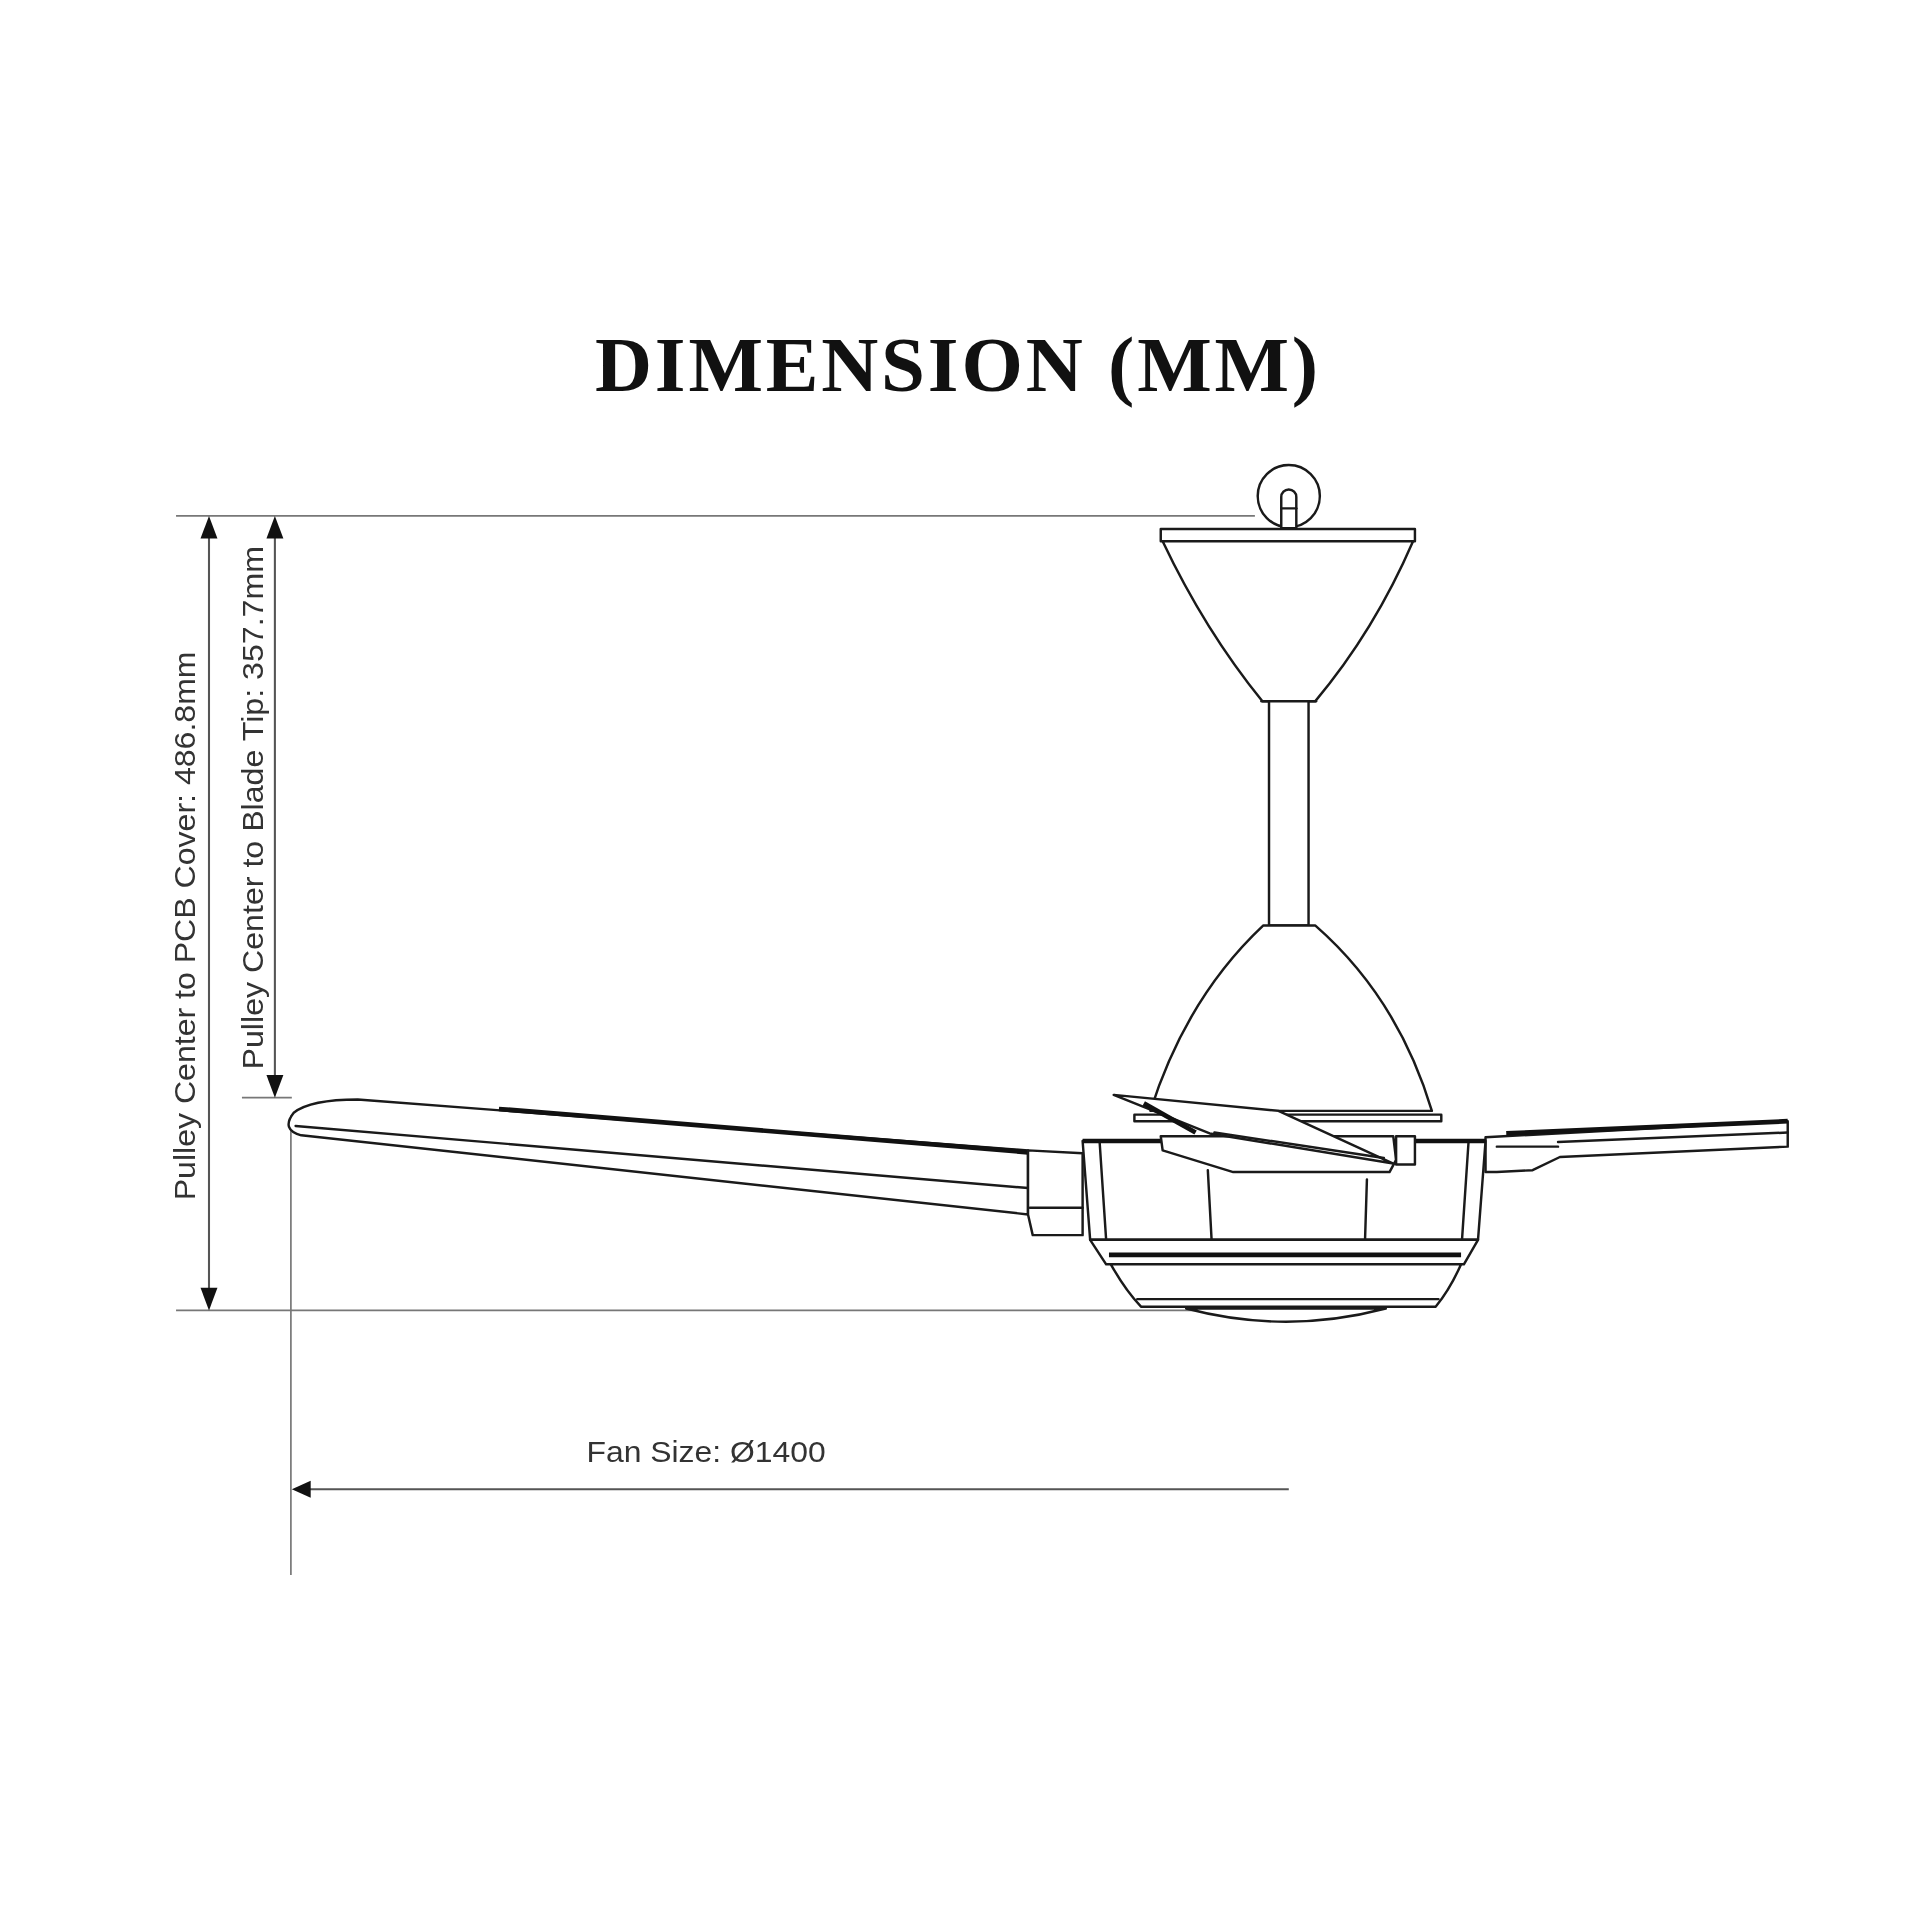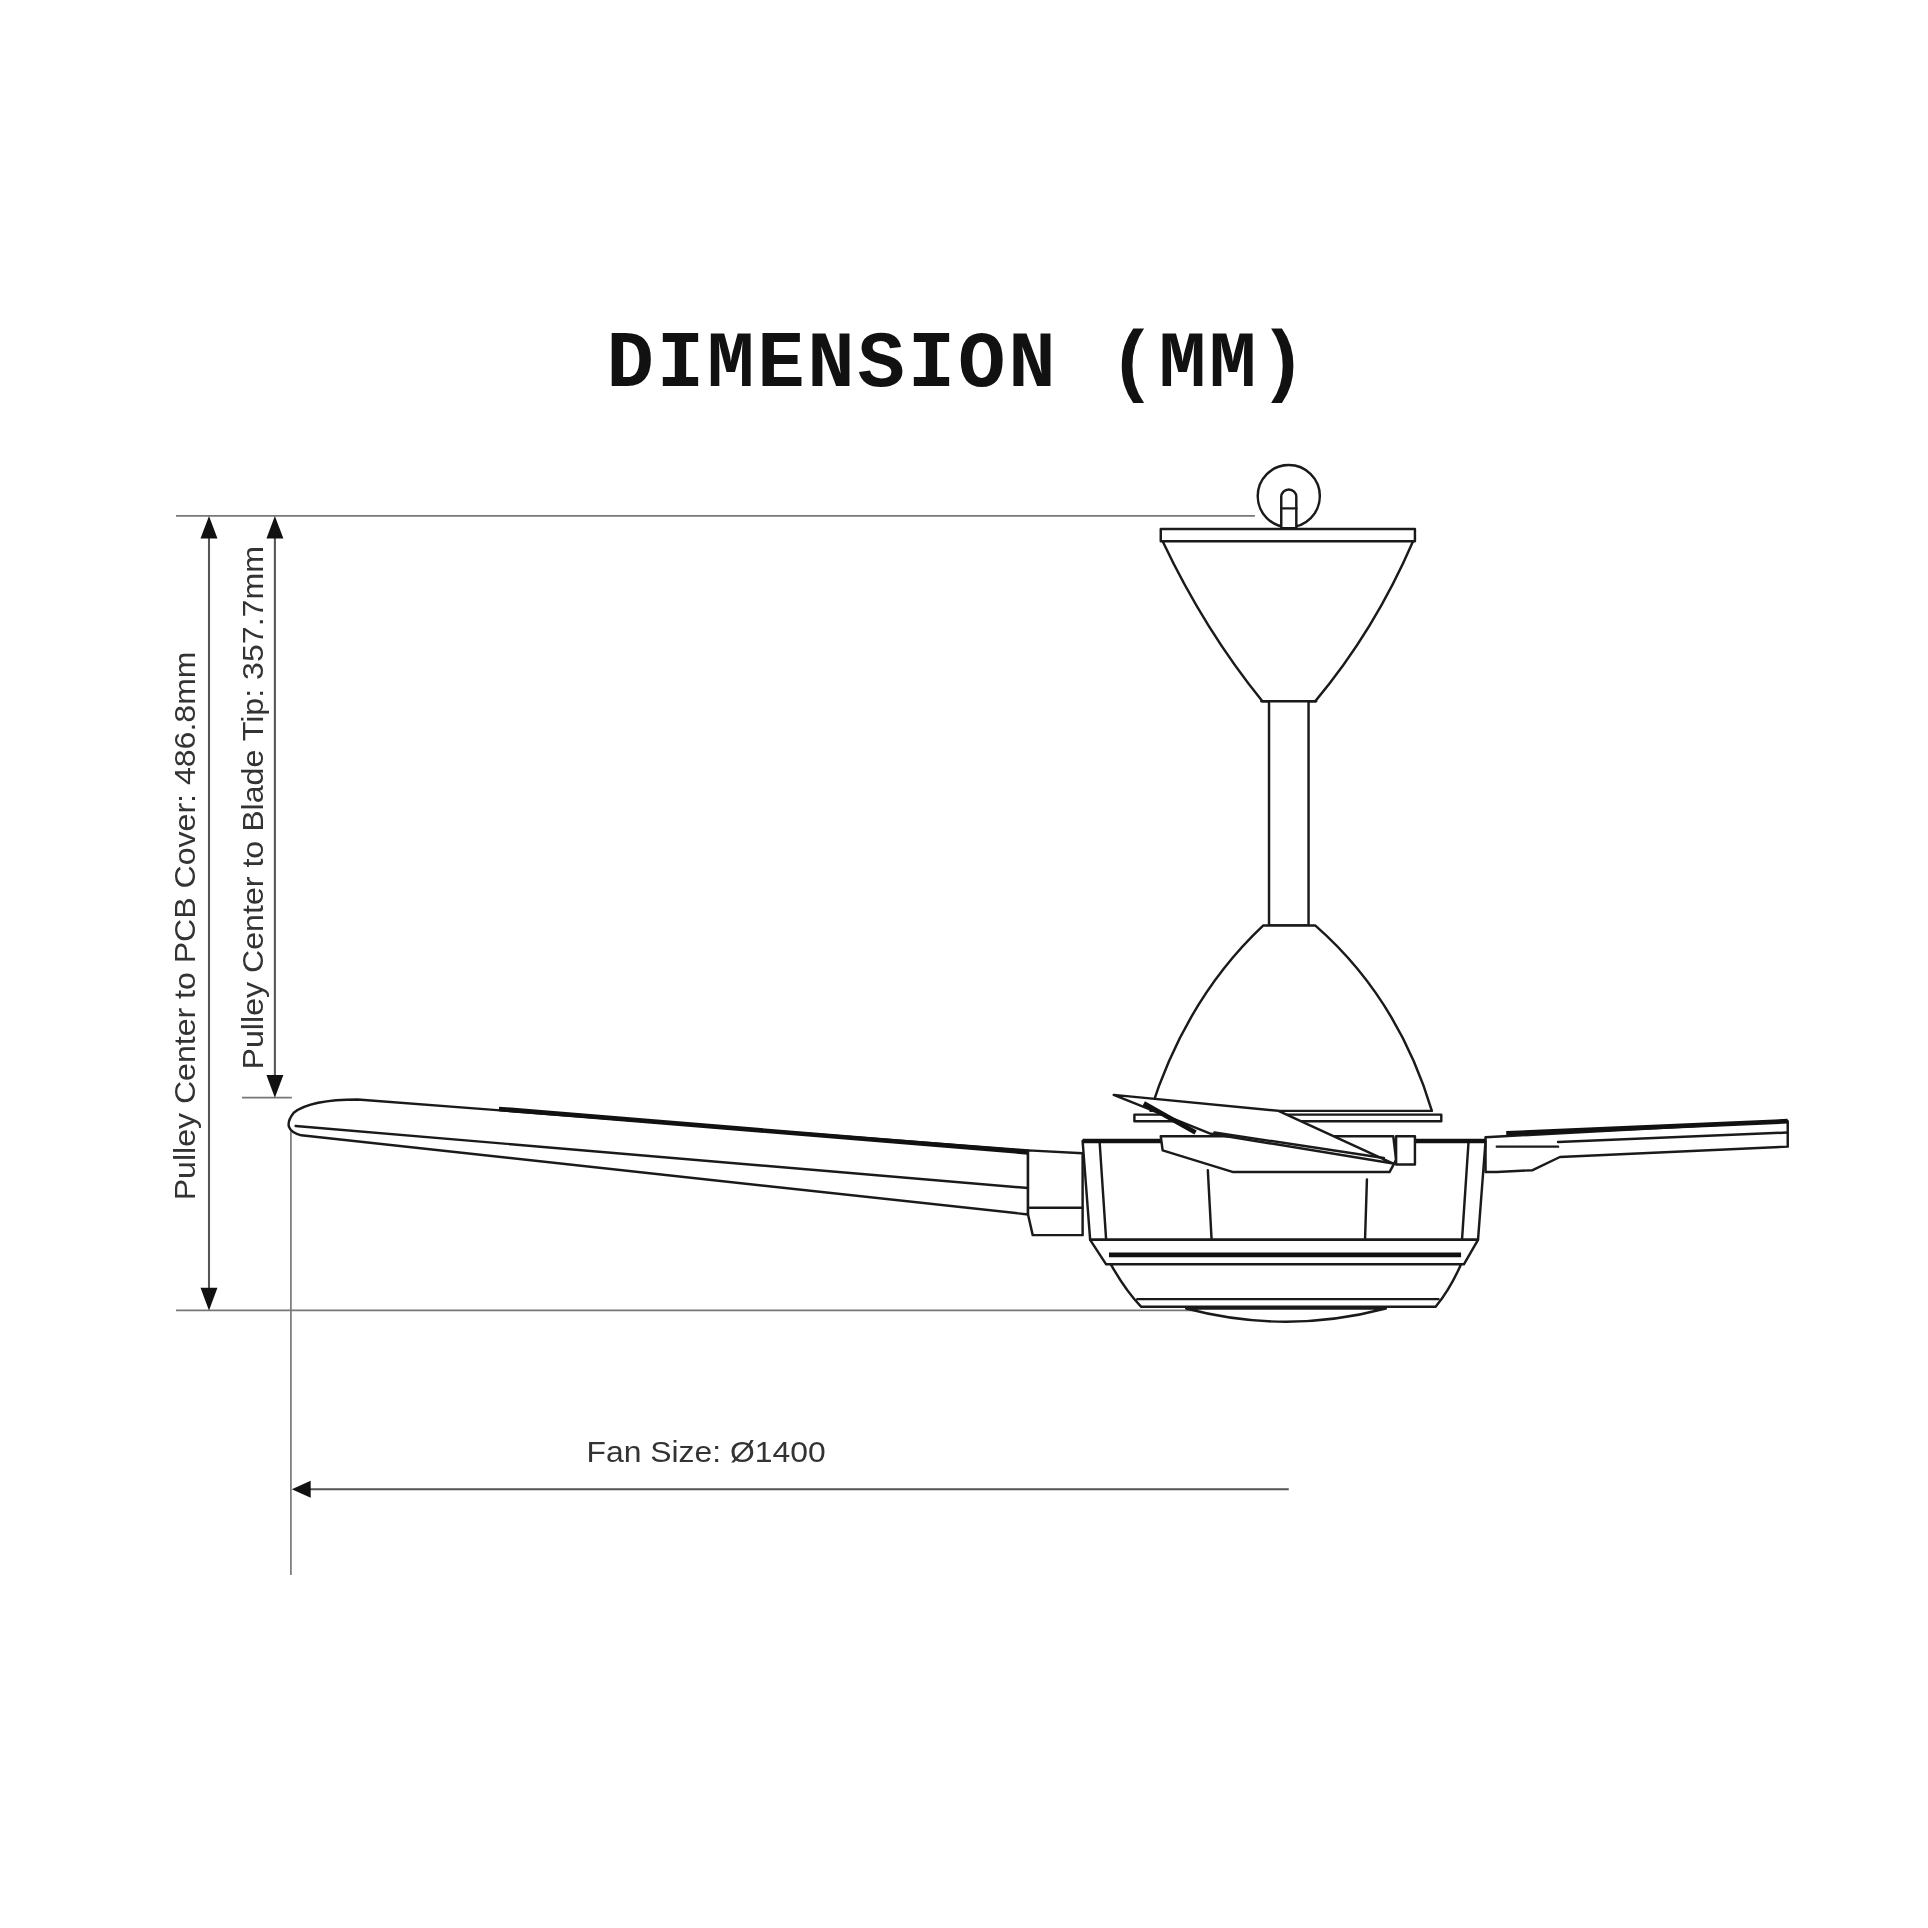--- a/index.html
+++ b/index.html
@@ -1,19 +1,19 @@
 <!DOCTYPE html>
 <html style="font-size:15px"><head>
 <meta charset="utf-8">
 <style>
   html, body { margin: 0; padding: 0; background: #ffffff; }
   body { width: 1928px; height: 1928px; position: relative; overflow: hidden; }
   .title {
     position: absolute; left: 0; top: 320px; width: 1916px; text-align: center;
-    font-family: Liberation Mono, monospace; font-weight: bold; font-size: 79px;
+    font-family: Liberation Serif, serif; font-weight: bold; font-size: 79px;
     letter-spacing: 2.8px; color: #111111;
   }
   svg.drawing { position: absolute; left: 0; top: 0; }
   .dim-label {
     font-family: "Liberation Sans", sans-serif; font-size: 32px; fill: #333333;
   }
   .ln { stroke: #1a1a1a; fill: none; stroke-width: 2.6; stroke-linejoin: round; stroke-linecap: round; }
   .ln-fill { stroke: #1a1a1a; fill: #ffffff; stroke-width: 2.6; stroke-linejoin: round; }
   .dim { stroke: #555555; stroke-width: 2.2; fill: none; }
   .dim-light { stroke: #777777; stroke-width: 1.8; fill: none; }

